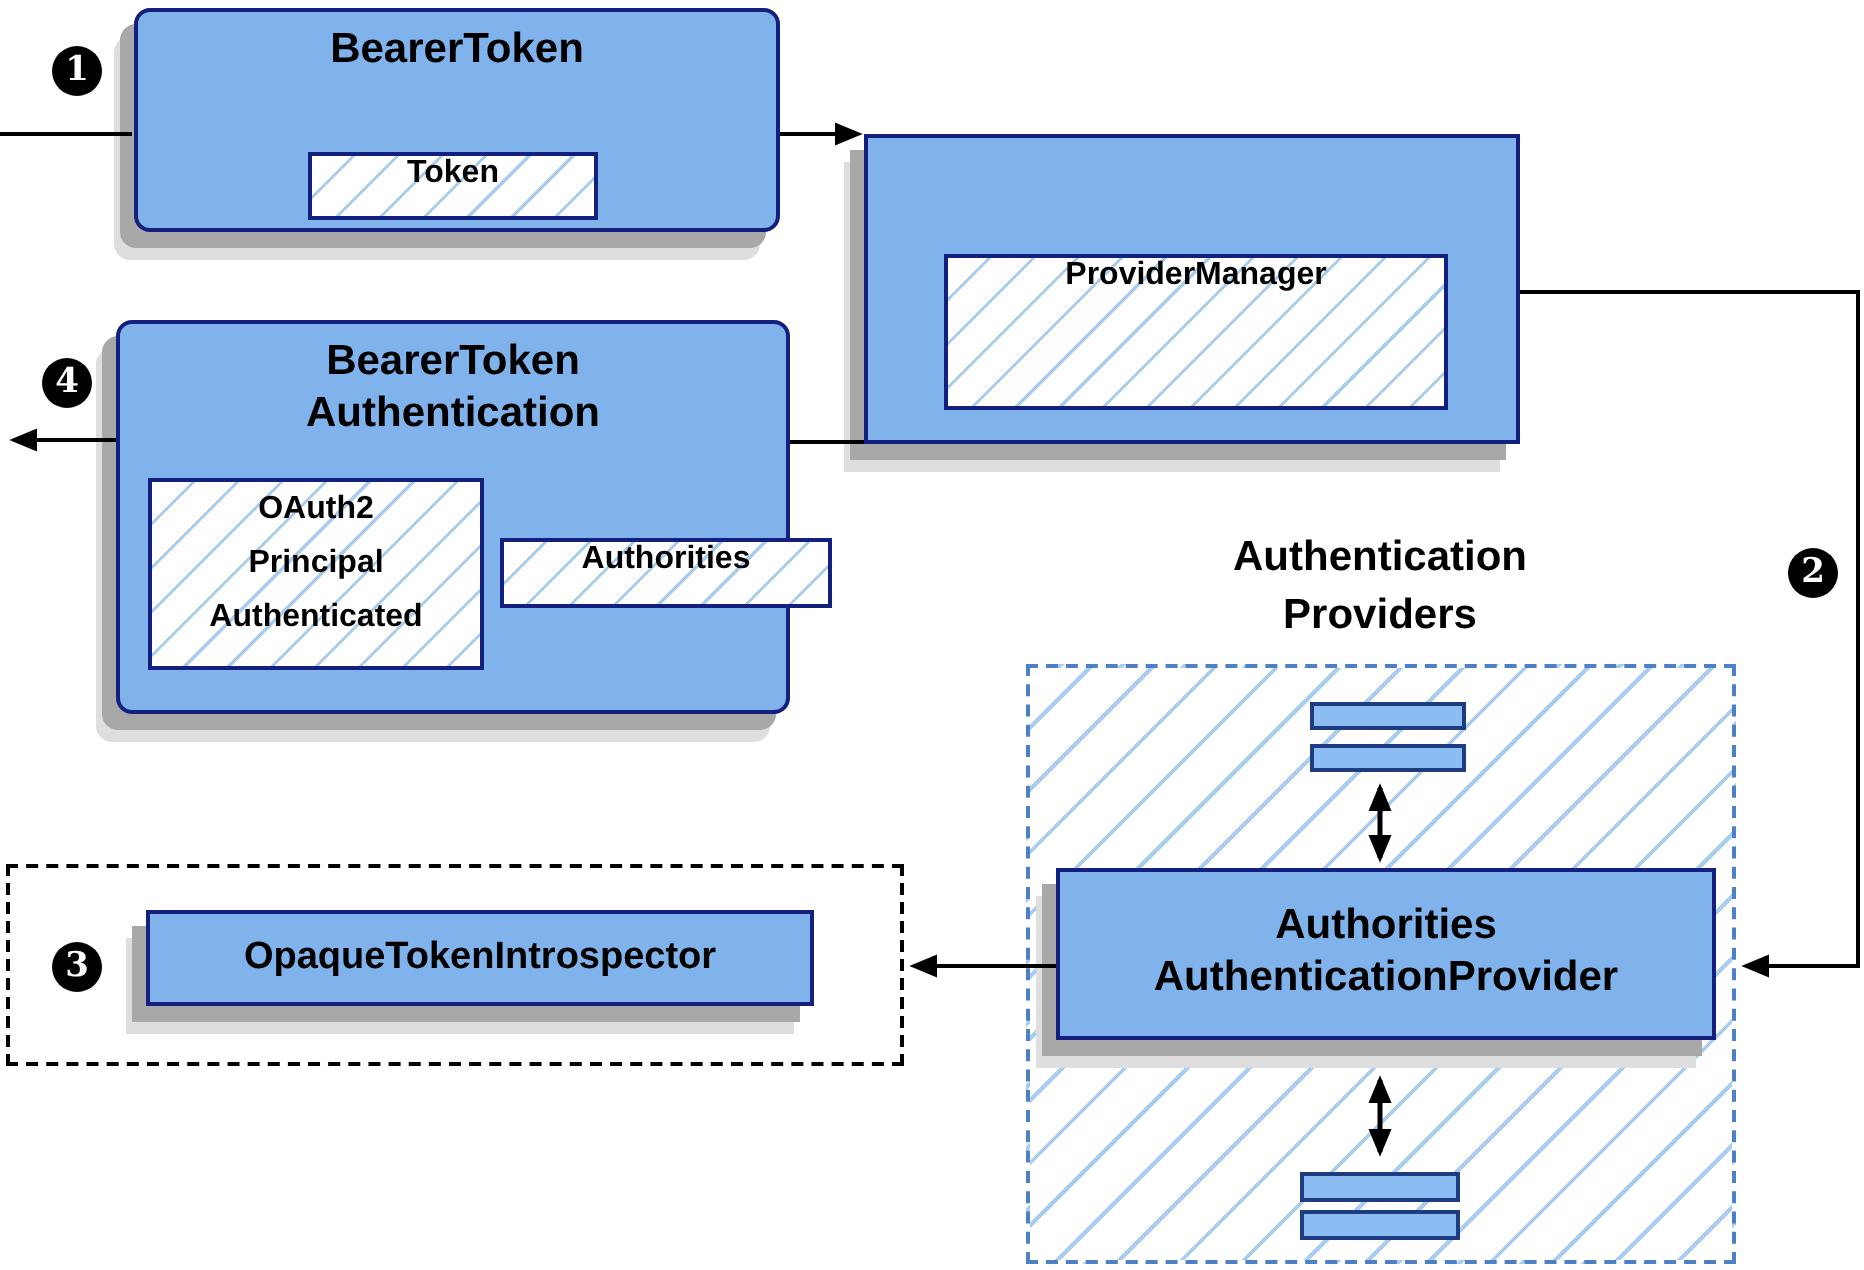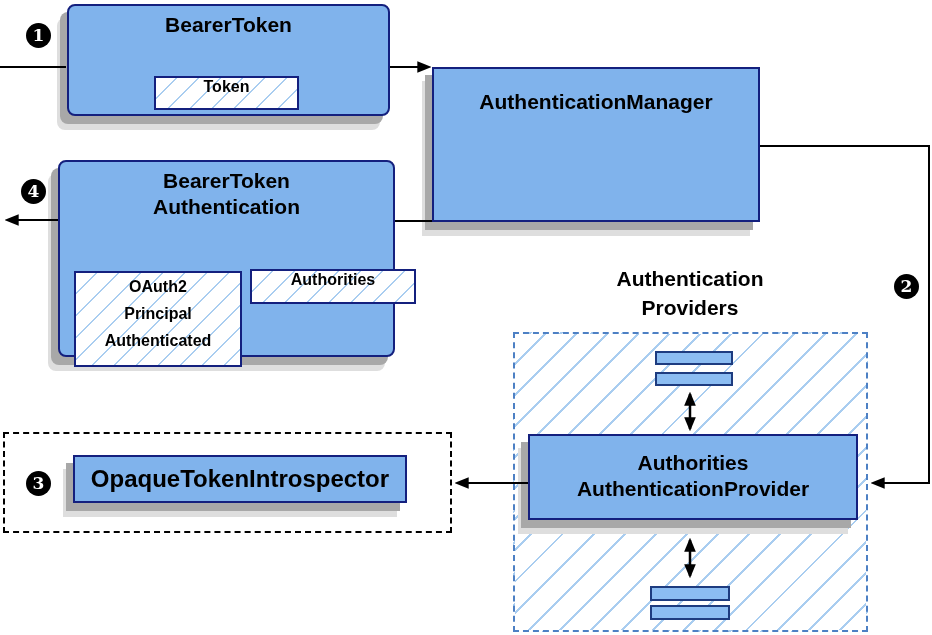--- a/index.html
+++ b/index.html
@@ -59,44 +59,44 @@
   <div class="node rounded shadowed" style="left:67px;top:4px;width:323px;height:112px;">
     <div class="title" style="padding-top:6px;">
       <div>BearerToken</div>
     </div>
     <div class="hatchbox" style="left:85px;top:70px;width:145px;height:34px;">
       <span>Token</span>
     </div>
   </div>
 
   <div class="node shadowed" style="left:432px;top:67px;width:328px;height:155px;">
-    <div class="title" style="padding-top:20px;">
-      <div>AuthenticationManager</div>
+    <div class="hatchbox" style="left:38px;top:58px;width:252px;height:78px;">
+      <span>ProviderManager</span>
     </div>
   </div>
 
   <div class="node rounded shadowed" style="left:58px;top:160px;width:337px;height:197px;">
     <div class="title" style="padding-top:6px;line-height:26px;">
       <div>BearerToken</div>
       <div>Authentication</div>
     </div>
-    <div class="hatchbox" style="left:14px;top:77px;width:168px;height:96px;margin-top:32px;">
+    <div class="hatchbox" style="left:14px;top:77px;width:168px;height:96px;">
       <div style="line-height:27px;">
         <div>OAuth2</div>
         <div>Principal</div>
         <div>Authenticated</div>
       </div>
     </div>
     <div class="hatchbox" style="left:190px;top:107px;width:166px;height:35px;">
       <span>Authorities</span>
     </div>
   </div>
 
   <div class="dashedbox" style="left:3px;top:432px;width:449px;height:101px;"></div>
-  <div class="node shadowed" style="left:73px;top:455px;width:334px;height:48px;display:flex;align-items:center;justify-content:center;font-size:24px;">
+  <div class="node shadowed" style="left:73px;top:455px;width:334px;height:48px;display:flex;align-items:center;justify-content:center;font-size:19px;">
     <span>OpaqueTokenIntrospector</span>
   </div>
 
   <div class="freelabel" style="left:565px;top:264px;width:250px;">
     <div>Authentication</div>
     <div>Providers</div>
   </div>
 
   <div class="region" style="left:513px;top:332px;width:355px;height:300px;">
     <div class="bar" style="left:140px;top:17px;width:78px;height:14px;"></div>

